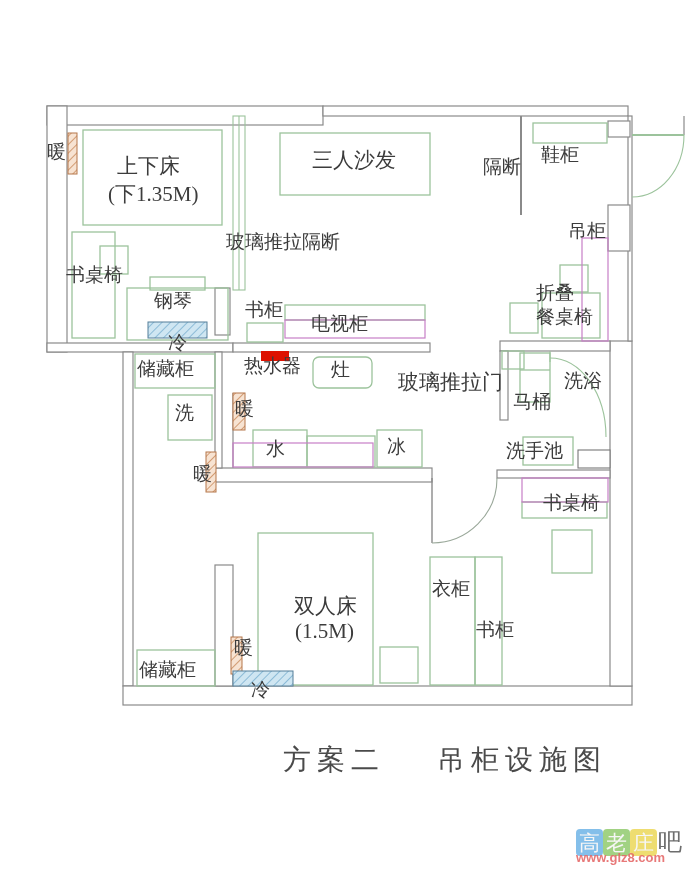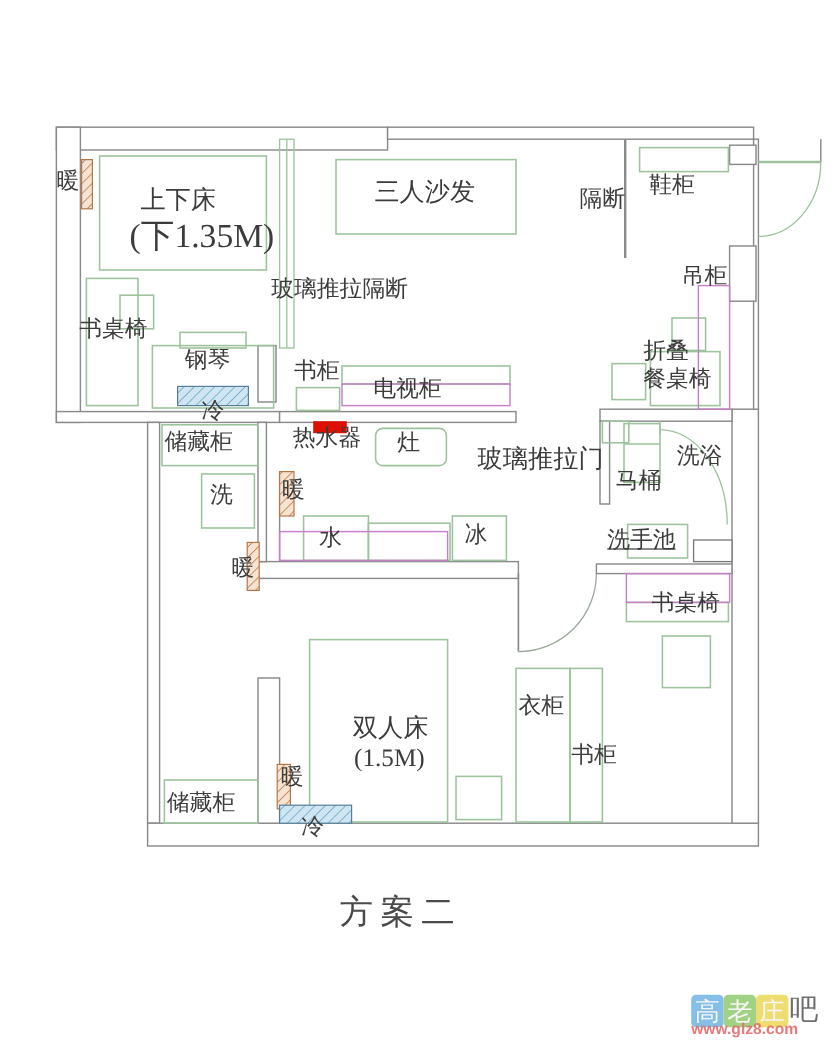--- a/index.html
+++ b/index.html
@@ -139,21 +139,21 @@
 
     <g stroke="#557f99" stroke-width="1">
       <rect x="148" y="322" width="59" height="16" fill="url(#hatchB)"></rect>
       <rect x="233" y="671" width="60" height="15" fill="url(#hatchB)"></rect>
     </g>
   </svg>
 
   <div id="plan-labels">
       <span class="plan-label" style="left: 47px; top: 142px; font-size: 19px;">暖</span>
       <span class="plan-label" style="left: 117px; top: 155px; font-size: 21px;">上下床</span>
-      <span class="plan-label" style="left: 108px; top: 183px; font-size: 28px; text-align: center;">(下1.35M)</span>
+      <span class="plan-label" style="left: 108px; top: 183px; font-size: 21px; text-align: center;">(下1.35M)</span>
       <span class="plan-label" style="left: 312px; top: 149px; font-size: 21px;">三人沙发</span>
       <span class="plan-label" style="left: 483px; top: 157px; font-size: 19px;">隔断</span>
       <span class="plan-label" style="left: 541px; top: 145px; font-size: 19px;">鞋柜</span>
       <span class="plan-label" style="left: 226px; top: 232px; font-size: 19px;">玻璃推拉隔断</span>
       <span class="plan-label" style="left: 568px; top: 221px; font-size: 19px;">吊柜</span>
       <span class="plan-label" style="left: 66px; top: 265px; font-size: 19px;">书桌椅</span>
       <span class="plan-label" style="left: 154px; top: 291px; font-size: 19px;">钢琴</span>
       <span class="plan-label" style="left: 245px; top: 300px; font-size: 19px;">书柜</span>
       <span class="plan-label" style="left: 311px; top: 316px; font-size: 19px; font-family: Liberation Mono, monospace;">电视柜</span>
       <span class="plan-label" style="left: 536px; top: 283px; font-size: 19px;">折叠</span>
@@ -162,34 +162,35 @@
       <span class="plan-label" style="left: 137px; top: 359px; font-size: 19px;">储藏柜</span>
       <span class="plan-label" style="left: 244px; top: 356px; font-size: 19px;">热水器</span>
       <span class="plan-label" style="left: 331px; top: 360px; font-size: 19px;">灶</span>
       <span class="plan-label" style="left: 398px; top: 371px; font-size: 21px;">玻璃推拉门</span>
       <span class="plan-label" style="left: 513px; top: 370px; font-size: 19px; margin-top: 22px;">马桶</span>
       <span class="plan-label" style="left: 564px; top: 371px; font-size: 19px;">洗浴</span>
       <span class="plan-label" style="left: 175px; top: 403px; font-size: 19px;">洗</span>
       <span class="plan-label" style="left: 235px; top: 399px; font-size: 19px;">暖</span>
       <span class="plan-label" style="left: 266px; top: 439px; font-size: 19px;">水</span>
       <span class="plan-label" style="left: 387px; top: 437px; font-size: 19px;">冰</span>
-      <span class="plan-label" style="left: 506px; top: 441px; font-size: 19px; text-decoration: underline;">洗手池</span>
+      <span class="plan-label" style="left: 506px; top: 441px; font-size: 19px;">洗手池</span>
       <span class="plan-label" style="left: 193px; top: 464px; font-size: 19px;">暖</span>
       <span class="plan-label" style="left: 543px; top: 493px; font-size: 19px;">书桌椅</span>
       <span class="plan-label" style="left: 294px; top: 595px; font-size: 21px;">双人床</span>
       <span class="plan-label" style="left: 295px; top: 620px; font-size: 21px;">(1.5M)</span>
       <span class="plan-label" style="left: 432px; top: 579px; font-size: 19px;">衣柜</span>
       <span class="plan-label" style="left: 476px; top: 620px; font-size: 19px;">书柜</span>
       <span class="plan-label" style="left: 139px; top: 660px; font-size: 19px;">储藏柜</span>
       <span class="plan-label" style="left: 234px; top: 638px; font-size: 19px;">暖</span>
       <span class="plan-label" style="left: 251px; top: 680px; font-size: 19px;">冷</span>
     </div>
 
   <div id="title-row">
     <span>方案二</span>
+    <span>吊柜设施图</span>
   </div>
 
   <div id="watermark">
     <div id="wm-tiles">
       <span id="wm-suffix" style="order:9">吧</span>
     <span class="wm-tile" style="background: rgb(116, 183, 232); order: 0;">高</span>
         <span class="wm-tile" style="background: rgb(149, 204, 114); order: 1;">老</span>
         <span class="wm-tile" style="background: rgb(236, 217, 94); order: 2;">庄</span>
       </div>
     <div id="wm-url">www.glz8.com</div>

